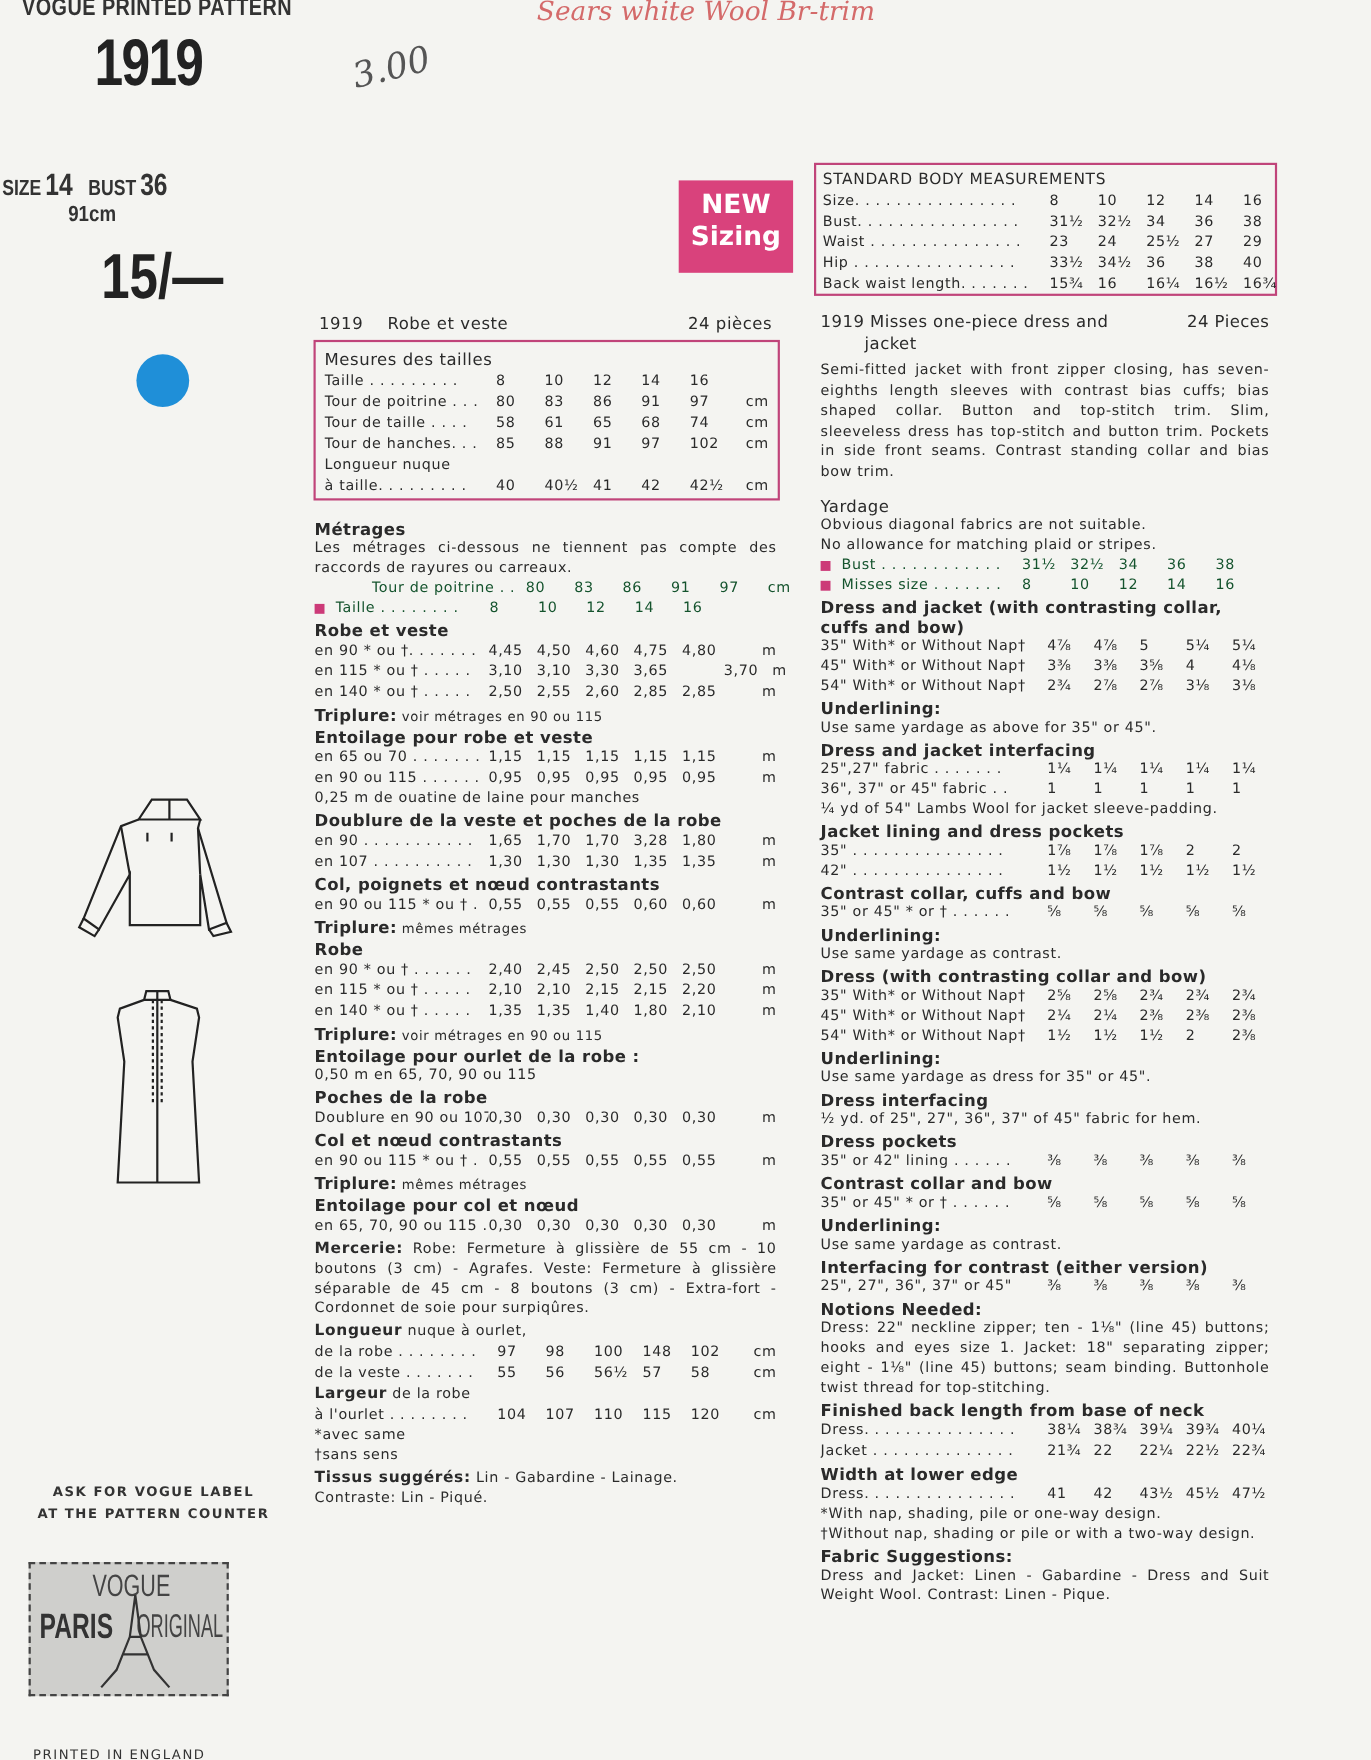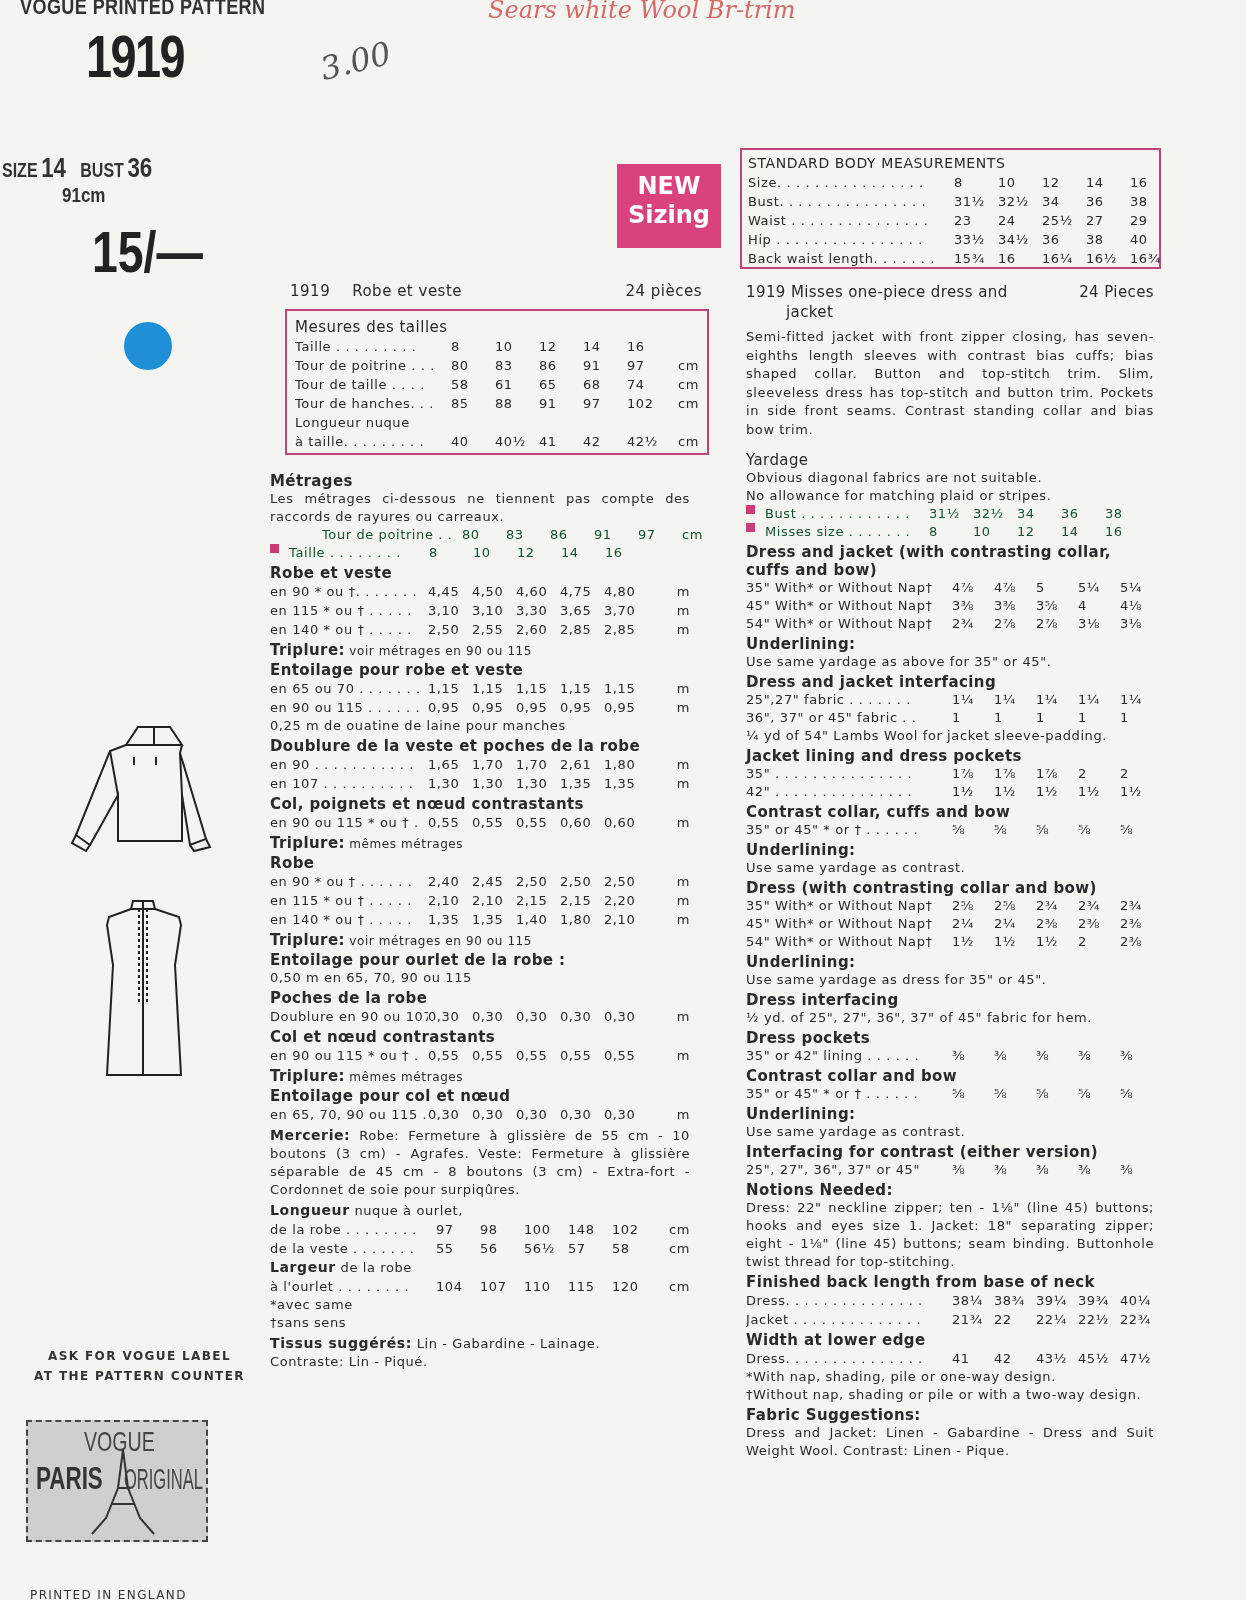--- a/index.html
+++ b/index.html
@@ -6,21 +6,21 @@
   body {
     width:1246px; height:1600px; position:relative; overflow:hidden;
     background:#f4f4f1;
     font-family:"DejaVu Sans", sans-serif; color:#2a2a2a;
   }
   .abs { position:absolute; }
   .cond { font-family:"Liberation Sans", sans-serif; font-weight:bold; transform-origin:left top; }
   .hand { font-family:"DejaVu Serif", serif; font-style:italic; }
   .pink { color:#14532d; }
   .box { border:2px solid #c0447a; box-sizing:border-box; }
-  .row { display:flex; align-items:flex-start; white-space:nowrap; }
+  .row { display:flex; align-items:center; white-space:nowrap; }
   .lbl { flex:0 0 auto; }
   .vals { display:flex; }
   .vals span { display:inline-block; text-align:left; }
   .unit { margin-left:auto; }
   .sm { font-size:13px; letter-spacing:0.6px; }
   .hd { font-size:15px; font-weight:bold; letter-spacing:0.4px; margin-top:2px; }
   .txt { font-size:13px; letter-spacing:0.6px; line-height:18px; }
   .sq { display:inline-block; width:9px; height:9px; background:#cc3a78; margin-right:10px; }
 </style>
 </head>
@@ -203,21 +203,21 @@
           <span style="width: 44px;">40</span>
           <span style="width: 44px;">40½</span>
           <span style="width: 44px;">41</span>
           <span style="width: 44px;">42</span>
           <span style="width: 44px;">42½</span>
         </span>
         <span class="unit">cm</span>
       </div>
     </div>
 </div>
-<div class="abs" id="fr-body" style="left:270px;top:470px;width:420px;">
+<div class="abs" id="fr-body" style="left:286px;top:470px;width:420px;">
   <div class="hd">Métrages</div>
   <div class="txt" style="text-align:justify;">Les métrages ci-dessous ne tiennent pas compte des raccords de rayures ou carreaux.</div>
   <div id="fr-key" class="pink">
       <div class="row sm" style="line-height: 18px; margin-left: 42px;">
         <span class="sq"></span>
         <span class="lbl" style="width: 140px; overflow: hidden;">Tour de poitrine . .</span>
         <span class="vals">
           <span style="width: 44px;">80</span>
           <span style="width: 44px;">83</span>
           <span style="width: 44px;">86</span>
@@ -252,21 +252,21 @@
         </span>
         <span class="unit">m</span>
       </div>
       <div class="row sm" style="line-height: 19px;">
         <span class="lbl" style="width: 158px; overflow: hidden;">en 115 * ou † . . . . .</span>
         <span class="vals">
           <span style="width: 44px;">3,10</span>
           <span style="width: 44px;">3,10</span>
           <span style="width: 44px;">3,30</span>
           <span style="width: 44px;">3,65</span>
-          <span style="width: 44px;">3,70</span>
+          <span style="width: 44px; margin-left: 38px;">3,70</span>
         </span>
         <span class="unit">m</span>
       </div>
       <div class="row sm" style="line-height: 19px;">
         <span class="lbl" style="width: 158px; overflow: hidden;">en 140 * ou † . . . . .</span>
         <span class="vals">
           <span style="width: 44px;">2,50</span>
           <span style="width: 44px;">2,55</span>
           <span style="width: 44px;">2,60</span>
           <span style="width: 44px;">2,85</span>
@@ -299,21 +299,21 @@
         <span class="unit">m</span>
       </div>
       <div class="txt">0,25 m  de ouatine de laine pour manches</div>
       <div class="hd"><span>Doublure de la veste et poches de la robe</span></div>
       <div class="row sm" style="line-height: 19px;">
         <span class="lbl" style="width: 158px; overflow: hidden;">en 90 . . . . . . . . . . .</span>
         <span class="vals">
           <span style="width: 44px;">1,65</span>
           <span style="width: 44px;">1,70</span>
           <span style="width: 44px;">1,70</span>
-          <span style="width: 44px;">2,61</span>
+          <span style="width: 44px;">3,28</span>
           <span style="width: 44px;">1,80</span>
         </span>
         <span class="unit">m</span>
       </div>
       <div class="row sm" style="line-height: 19px;">
         <span class="lbl" style="width: 158px; overflow: hidden;">en 107 . . . . . . . . . .</span>
         <span class="vals">
           <span style="width: 44px;">1,30</span>
           <span style="width: 44px;">1,30</span>
           <span style="width: 44px;">1,30</span>

